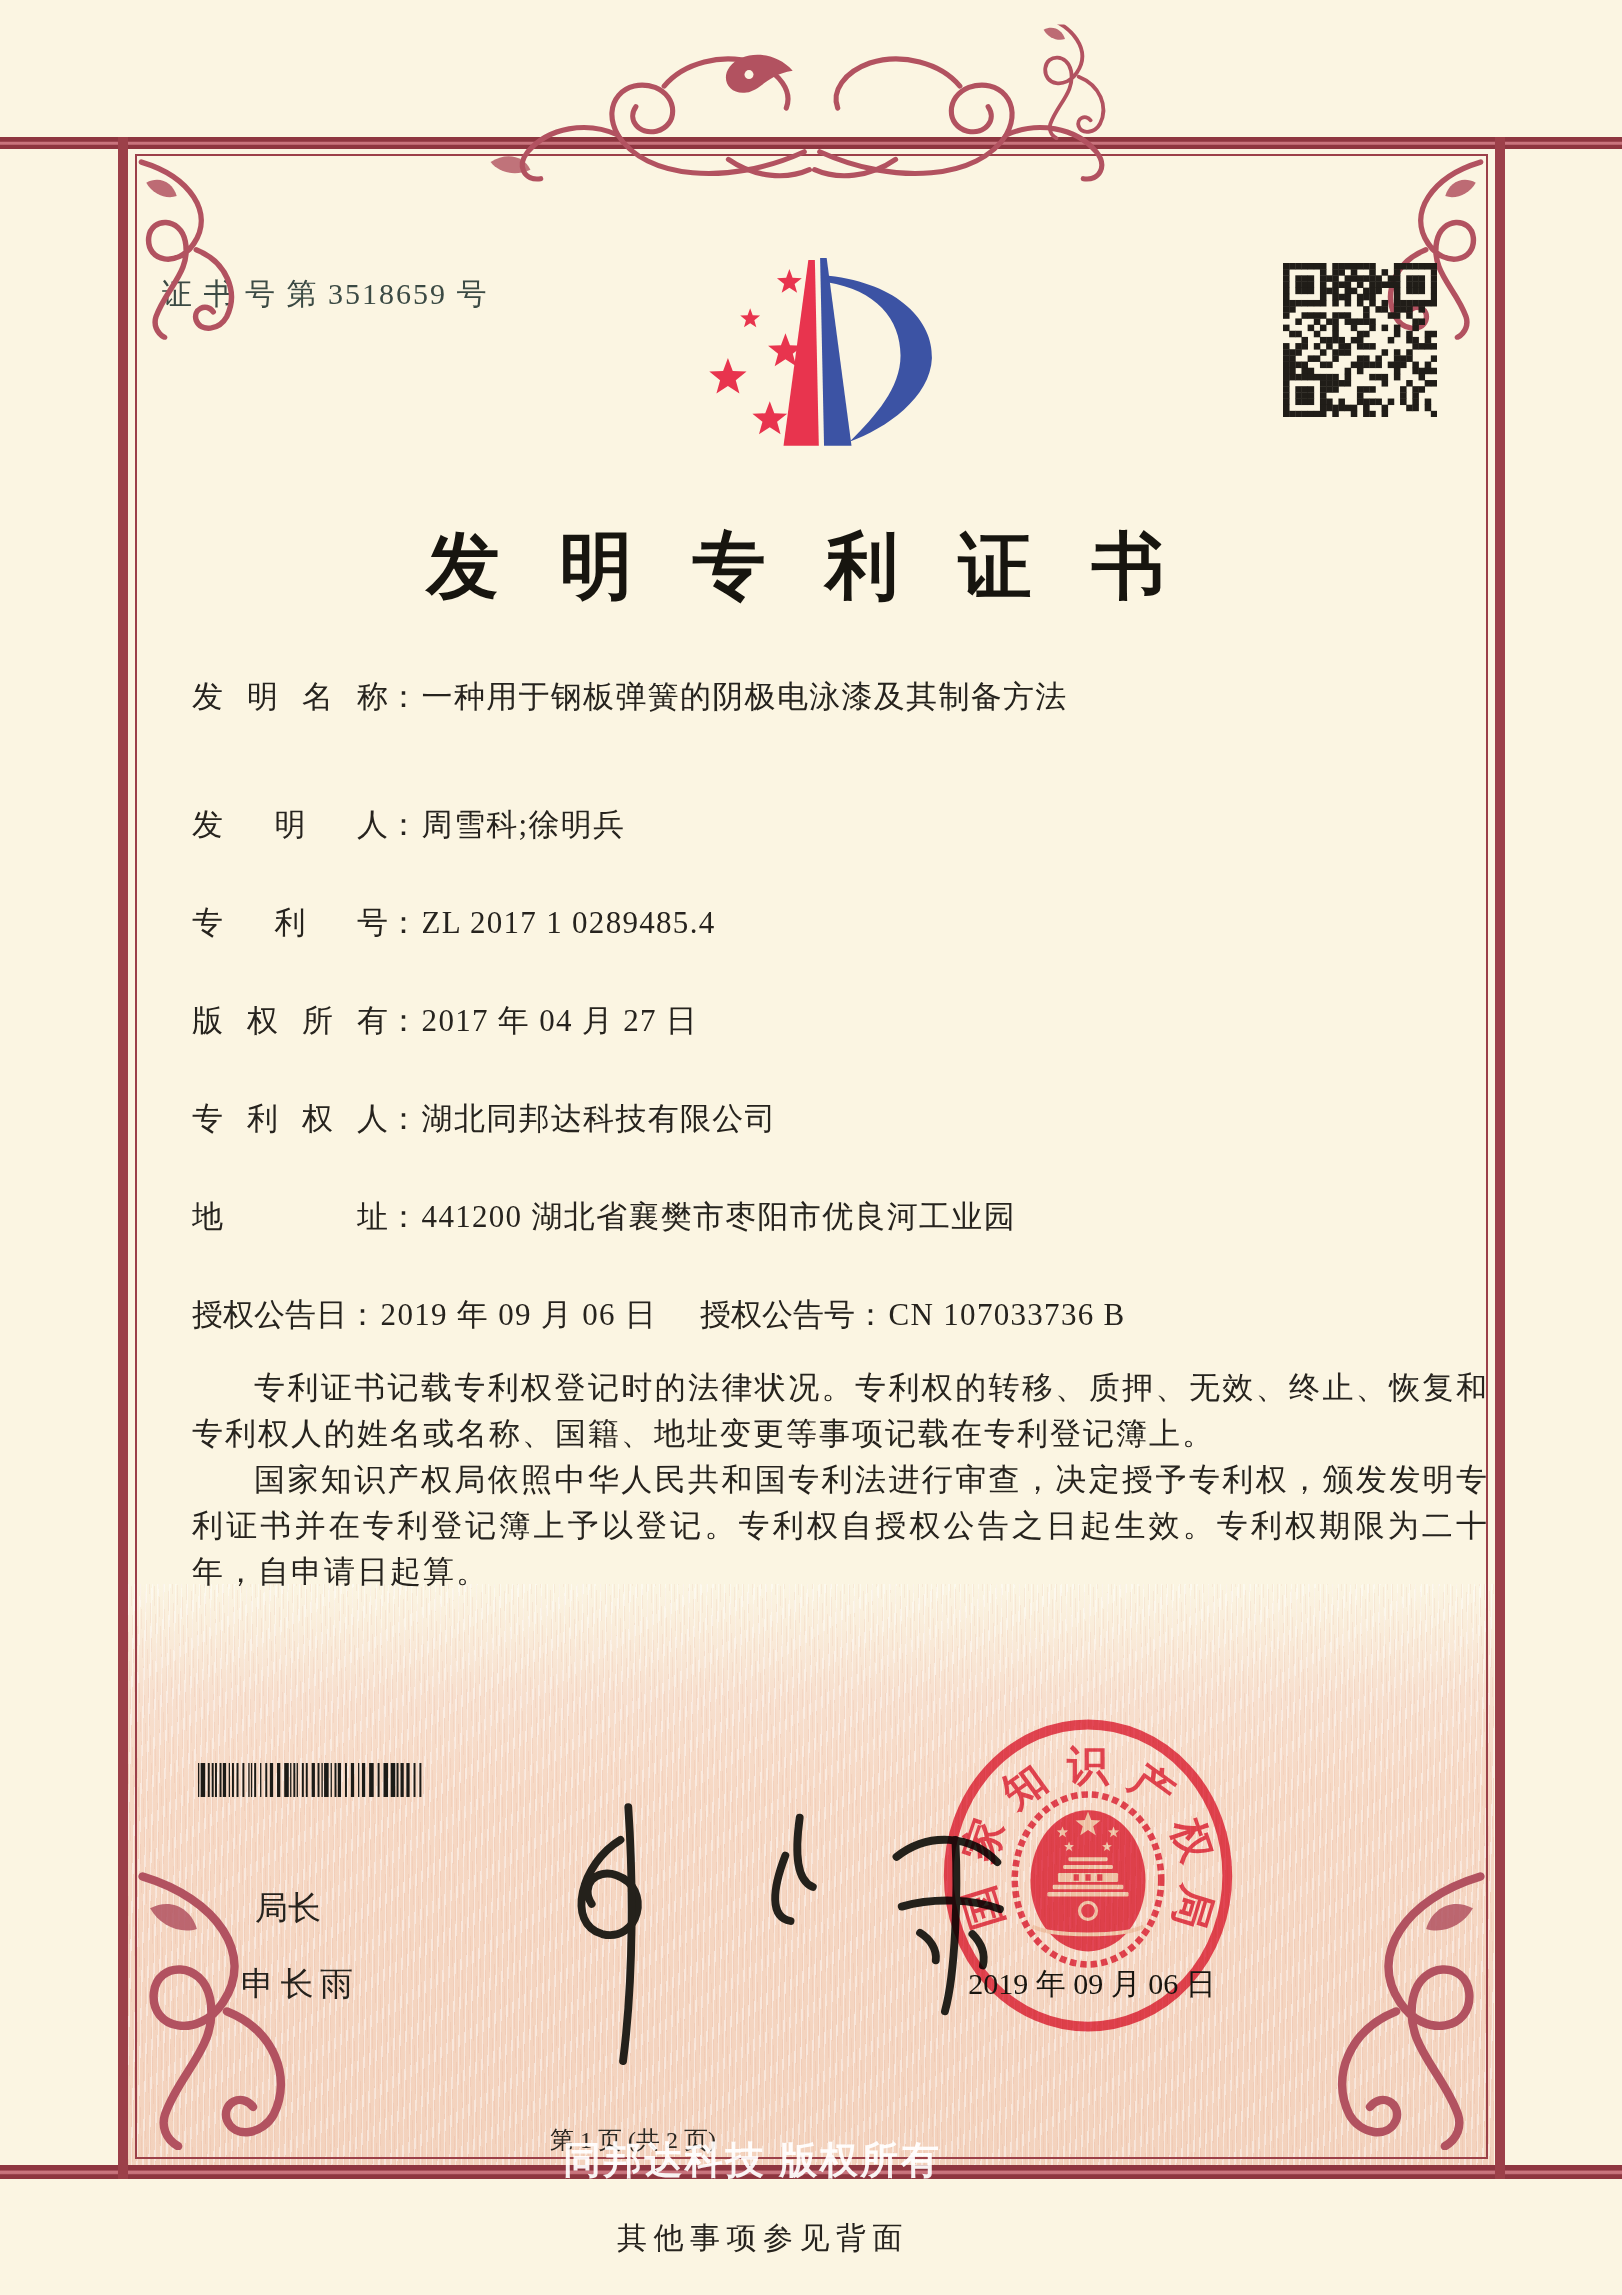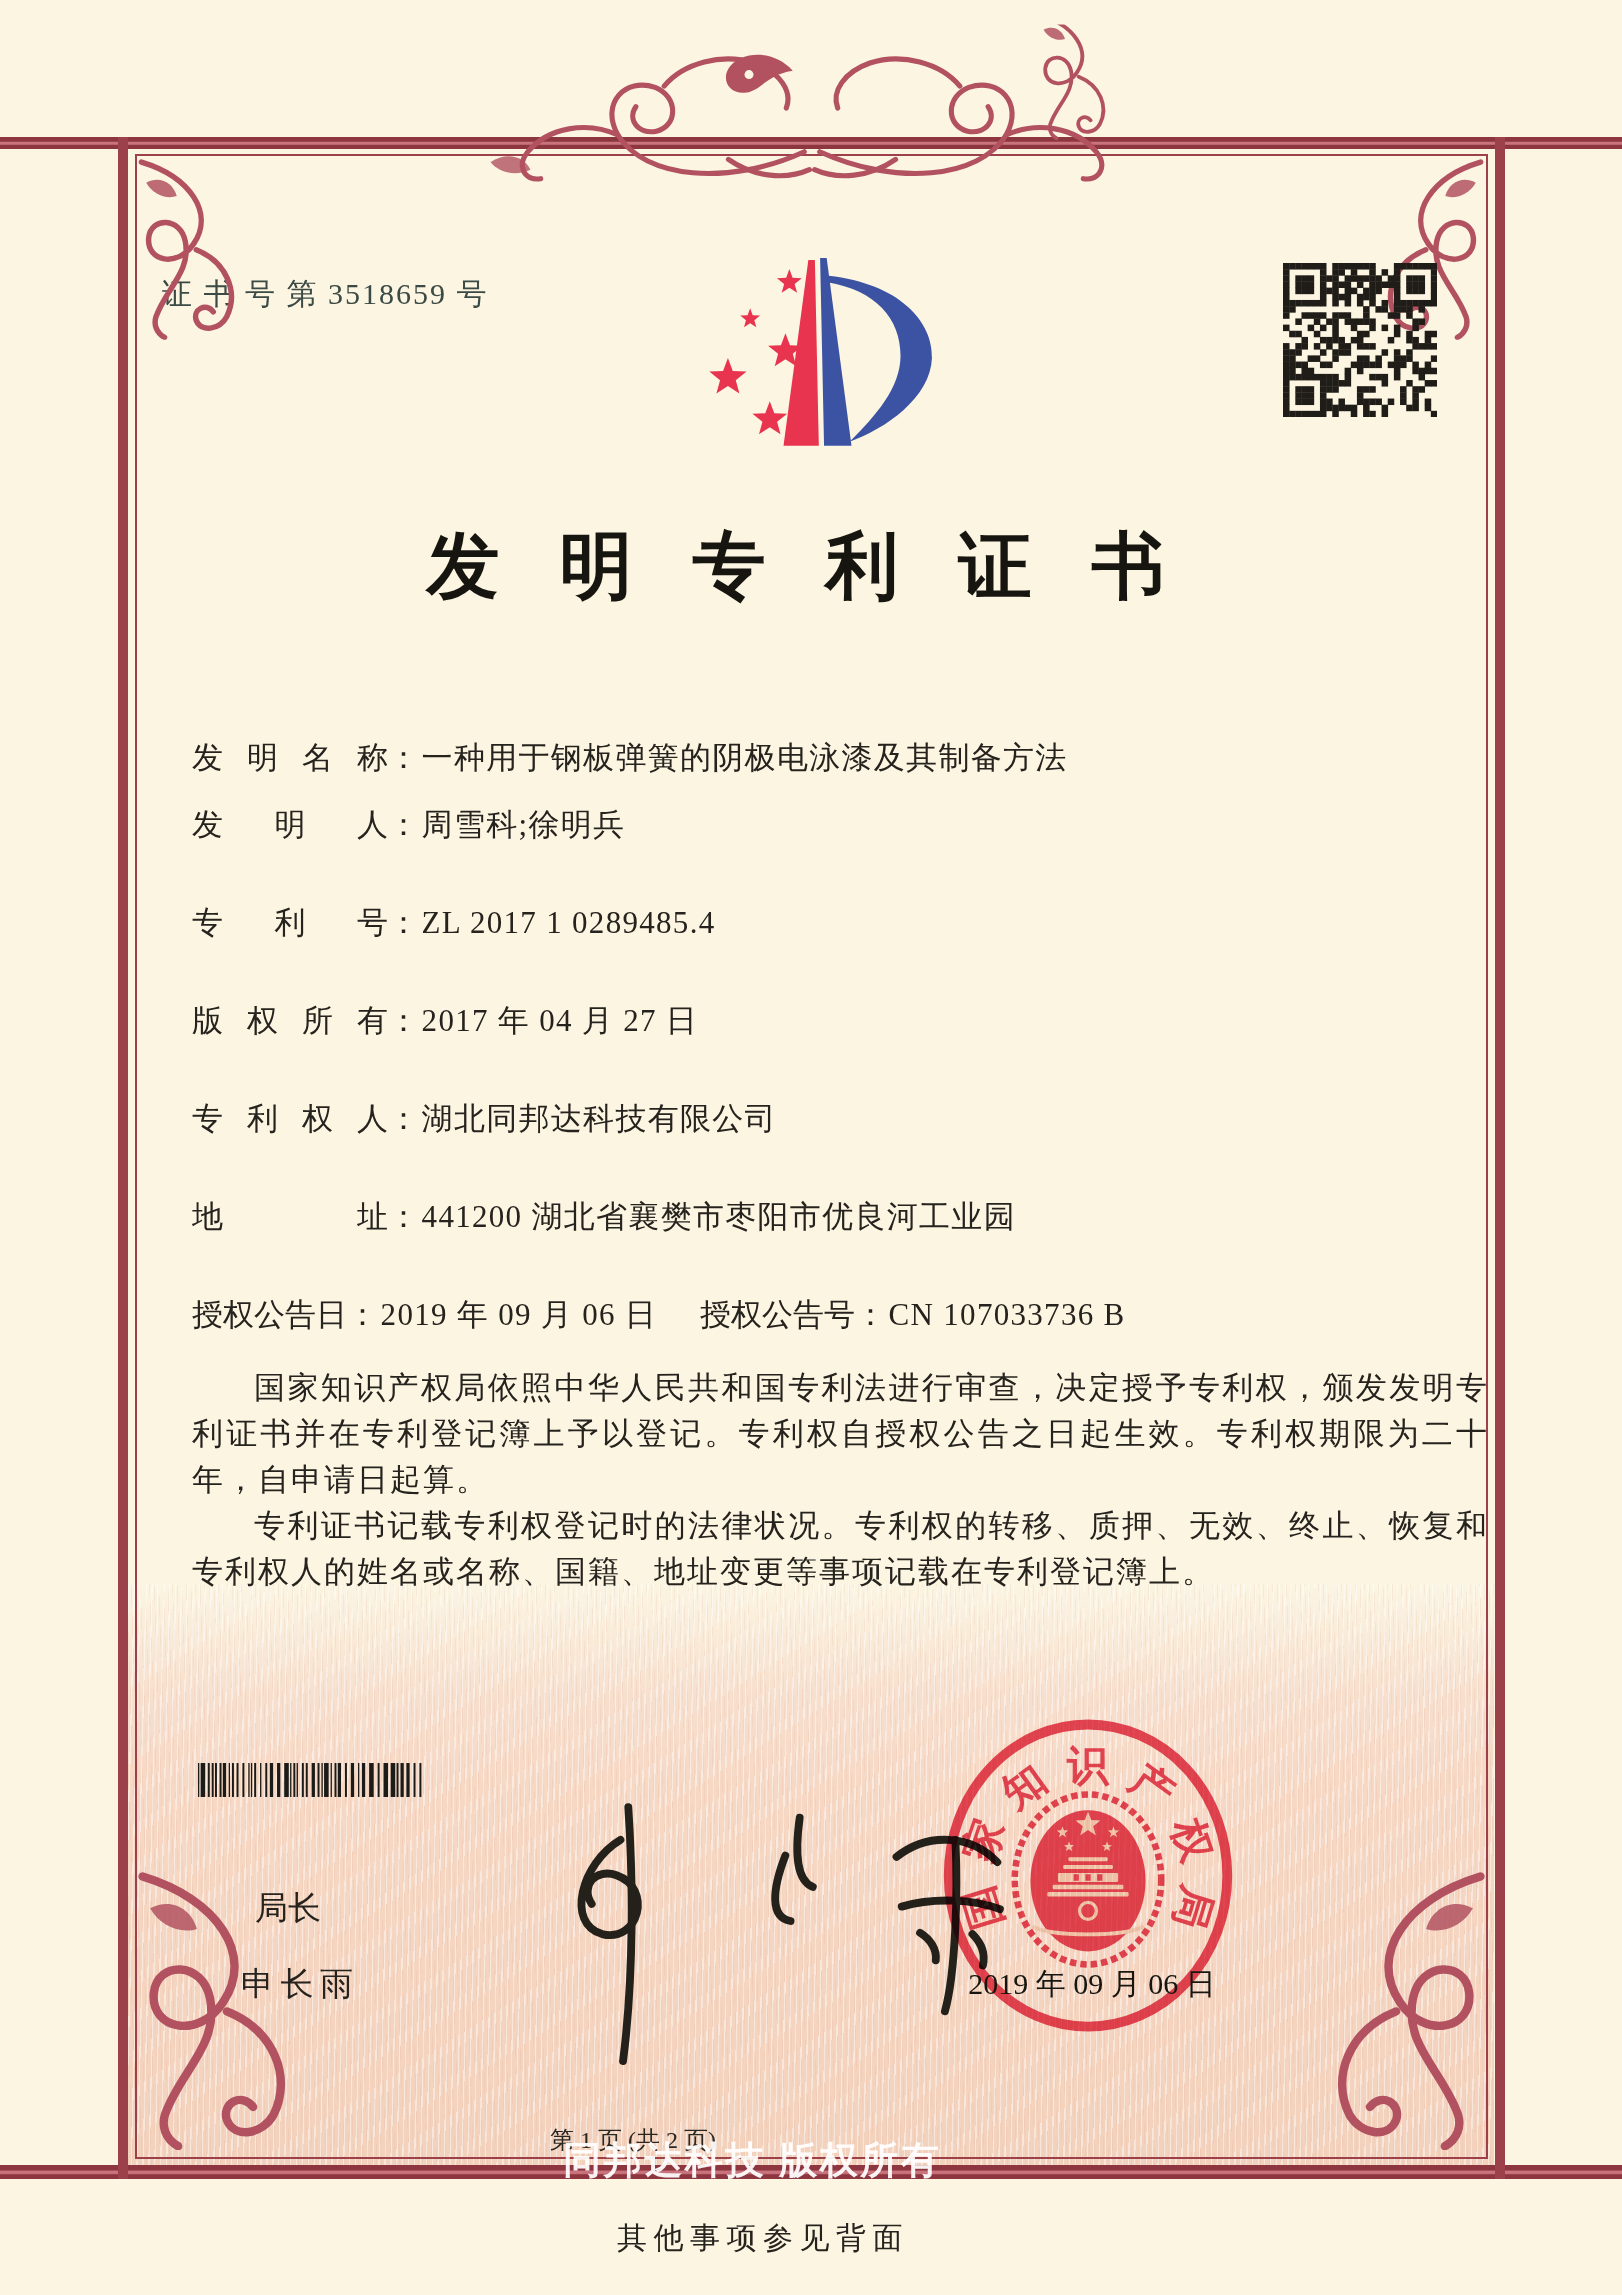--- a/index.html
+++ b/index.html
@@ -456,21 +456,21 @@
       <rect x="75.52" y="226.56" width="10" height="10" fill="#201d18"></rect>
       <rect x="103.84" y="226.56" width="10" height="10" fill="#201d18"></rect>
       <rect x="122.72" y="226.56" width="10" height="10" fill="#201d18"></rect>
       <rect x="132.16" y="226.56" width="10" height="10" fill="#201d18"></rect>
       <rect x="151.04" y="226.56" width="10" height="10" fill="#201d18"></rect>
       <rect x="226.56" y="226.56" width="10" height="10" fill="#201d18"></rect>
     </svg>
 
   <div class="title">发明专利证书</div>
 
-  <div class="field" style="top:737px">
+  <div class="field" style="top:676px">
     <span class="lbl">发明名称</span><span class="colon">：</span><span class="val">一种用于钢板弹簧的阴极电泳漆及其制备方法</span>
   </div>
   <div class="field" style="top:804px">
     <span class="lbl">发明人</span><span class="colon">：</span><span class="val">周雪科;徐明兵</span>
   </div>
   <div class="field" style="top:902px">
     <span class="lbl">专利号</span><span class="colon">：</span><span class="val">ZL 2017 1 0289485.4</span>
   </div>
   <div class="field" style="top:1000px">
     <span class="lbl">版权所有</span><span class="colon">：</span><span class="val">2017 年 04 月 27 日</span>
@@ -483,22 +483,22 @@
   </div>
 
   <div class="field" style="top:1294px;width:1302px">
     <span>授权公告日</span><span class="colon">：</span><span class="val">2019 年 09 月 06 日</span>
     <span class="grant-no" style="position:absolute;left:508px;">
       <span>授权公告号</span><span class="colon">：</span><span class="val">CN 107033736 B</span>
     </span>
   </div>
 
   <div class="paras">
+    <p>专利证书记载专利权登记时的法律状况。专利权的转移、质押、无效、终止、恢复和专利权人的姓名或名称、国籍、地址变更等事项记载在专利登记簿上。</p>
     <p>国家知识产权局依照中华人民共和国专利法进行审查，决定授予专利权，颁发发明专利证书并在专利登记簿上予以登记。专利权自授权公告之日起生效。专利权期限为二十年，自申请日起算。</p>
-    <p>专利证书记载专利权登记时的法律状况。专利权的转移、质押、无效、终止、恢复和专利权人的姓名或名称、国籍、地址变更等事项记载在专利登记簿上。</p>
   </div>
 
   <svg class="barcode" id="barcode-svg" width="226" height="34" viewBox="0 0 346 52">
       <rect x="0" y="0" width="2" height="52" fill="#1c1b17"></rect>
       <rect x="4" y="0" width="7" height="52" fill="#1c1b17"></rect>
       <rect x="15" y="0" width="3" height="52" fill="#1c1b17"></rect>
       <rect x="21" y="0" width="3" height="52" fill="#1c1b17"></rect>
       <rect x="26" y="0" width="3" height="52" fill="#1c1b17"></rect>
       <rect x="33" y="0" width="3" height="52" fill="#1c1b17"></rect>
       <rect x="38" y="0" width="5" height="52" fill="#1c1b17"></rect>

